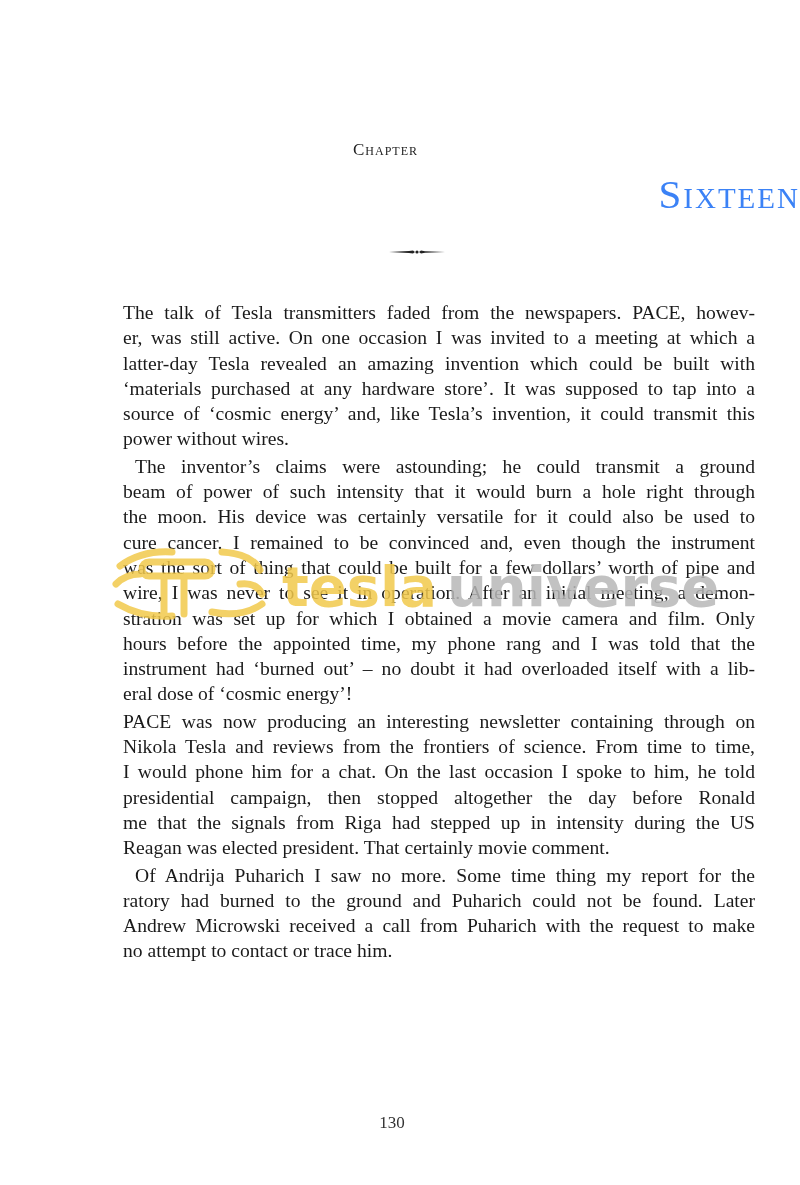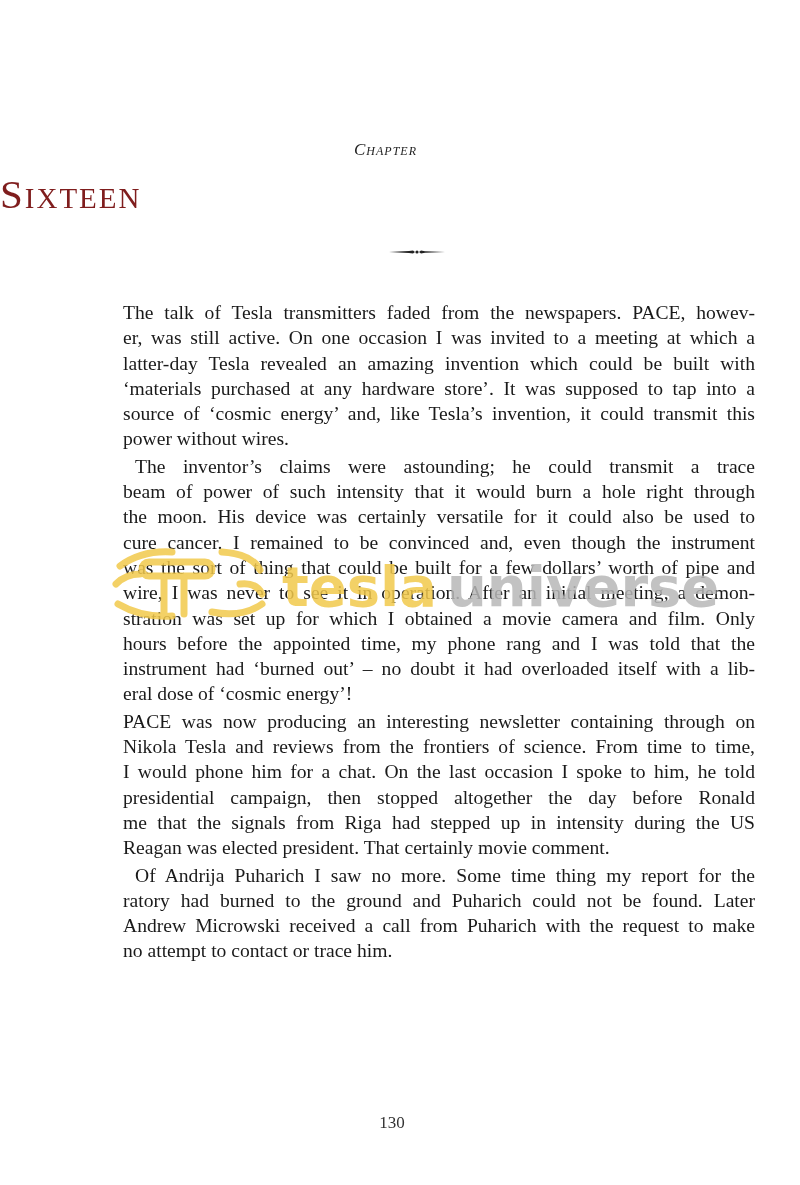--- a/index.html
+++ b/index.html
@@ -6,25 +6,24 @@
   body { width: 800px; height: 1185px; position: relative; overflow: hidden; }
   .page {
     position: absolute; left: 0; top: 0; width: 800px; height: 1185px;
     background: #ffffff; color: #1c1c1c;
     font-family: "Liberation Serif", "DejaVu Serif", serif;
   }
   .chapter-label {
     position: absolute; top: 140px; left: 0; width: 771px; text-align: center;
     font-size: 17px; letter-spacing: 1px; color: #222;
     font-variant: small-caps;
-    font-style: italic;
   }
   .chapter-title {
-    position: absolute; top: 170px; left: 0; width: 800px; text-align: left;
-    font-size: 41px; letter-spacing: 2px; color: #7f1d1d;
+    position: absolute; top: 170px; left: 0; width: 800px; text-align: right;
+    font-size: 41px; letter-spacing: 2px; color: #3b82f6;
     font-variant: small-caps;
   }
   .ornament {
     position: absolute; top: 248px; left: 389px; width: 56px; height: 8px;
   }
   .body-text {
     position: absolute; top: 298px; left: 121px; width: 636px;
     font-size: 19.6px; line-height: 25.3px; text-align: justify;
     color: #1a1a1a;
     hyphens: manual;
@@ -58,21 +57,21 @@
   <div class="body-text" id="body-text">
       <p>
         <span class="line">The talk of Tesla transmitters faded from the newspapers. PACE, howev-</span>
         <span class="line">er, was still active. On one occasion I was invited to a meeting at which a</span>
         <span class="line">latter-day Tesla revealed an amazing invention which could be built with</span>
         <span class="line">‘materials purchased at any hardware store’. It was supposed to tap into a</span>
         <span class="line">source of ‘cosmic energy’ and, like Tesla’s invention, it could transmit this</span>
         <span class="line last">power without wires.</span>
       </p>
       <p>
-        <span class="line" style="padding-left: 12px;">The inventor’s claims were astounding; he could transmit a trace</span>
+        <span class="line" style="padding-left: 12px;">The inventor’s claims were astounding; he could transmit a ground</span>
         <span class="line">beam of power of such intensity that it would burn a hole right through</span>
         <span class="line">the moon. His device was certainly versatile for it could also be used to</span>
         <span class="line">cure cancer. I remained to be convinced and, even though the instrument</span>
         <span class="line">was the sort of thing that could be built for a few dollars’ worth of pipe and</span>
         <span class="line">wire, I was never to see it in operation. After an initial meeting, a demon-</span>
         <span class="line">stration was set up for which I obtained a movie camera and film. Only</span>
         <span class="line">hours before the appointed time, my phone rang and I was told that the</span>
         <span class="line">instrument had ‘burned out’ – no doubt it had overloaded itself with a lib-</span>
         <span class="line last">eral dose of ‘cosmic energy’!</span>
       </p>

